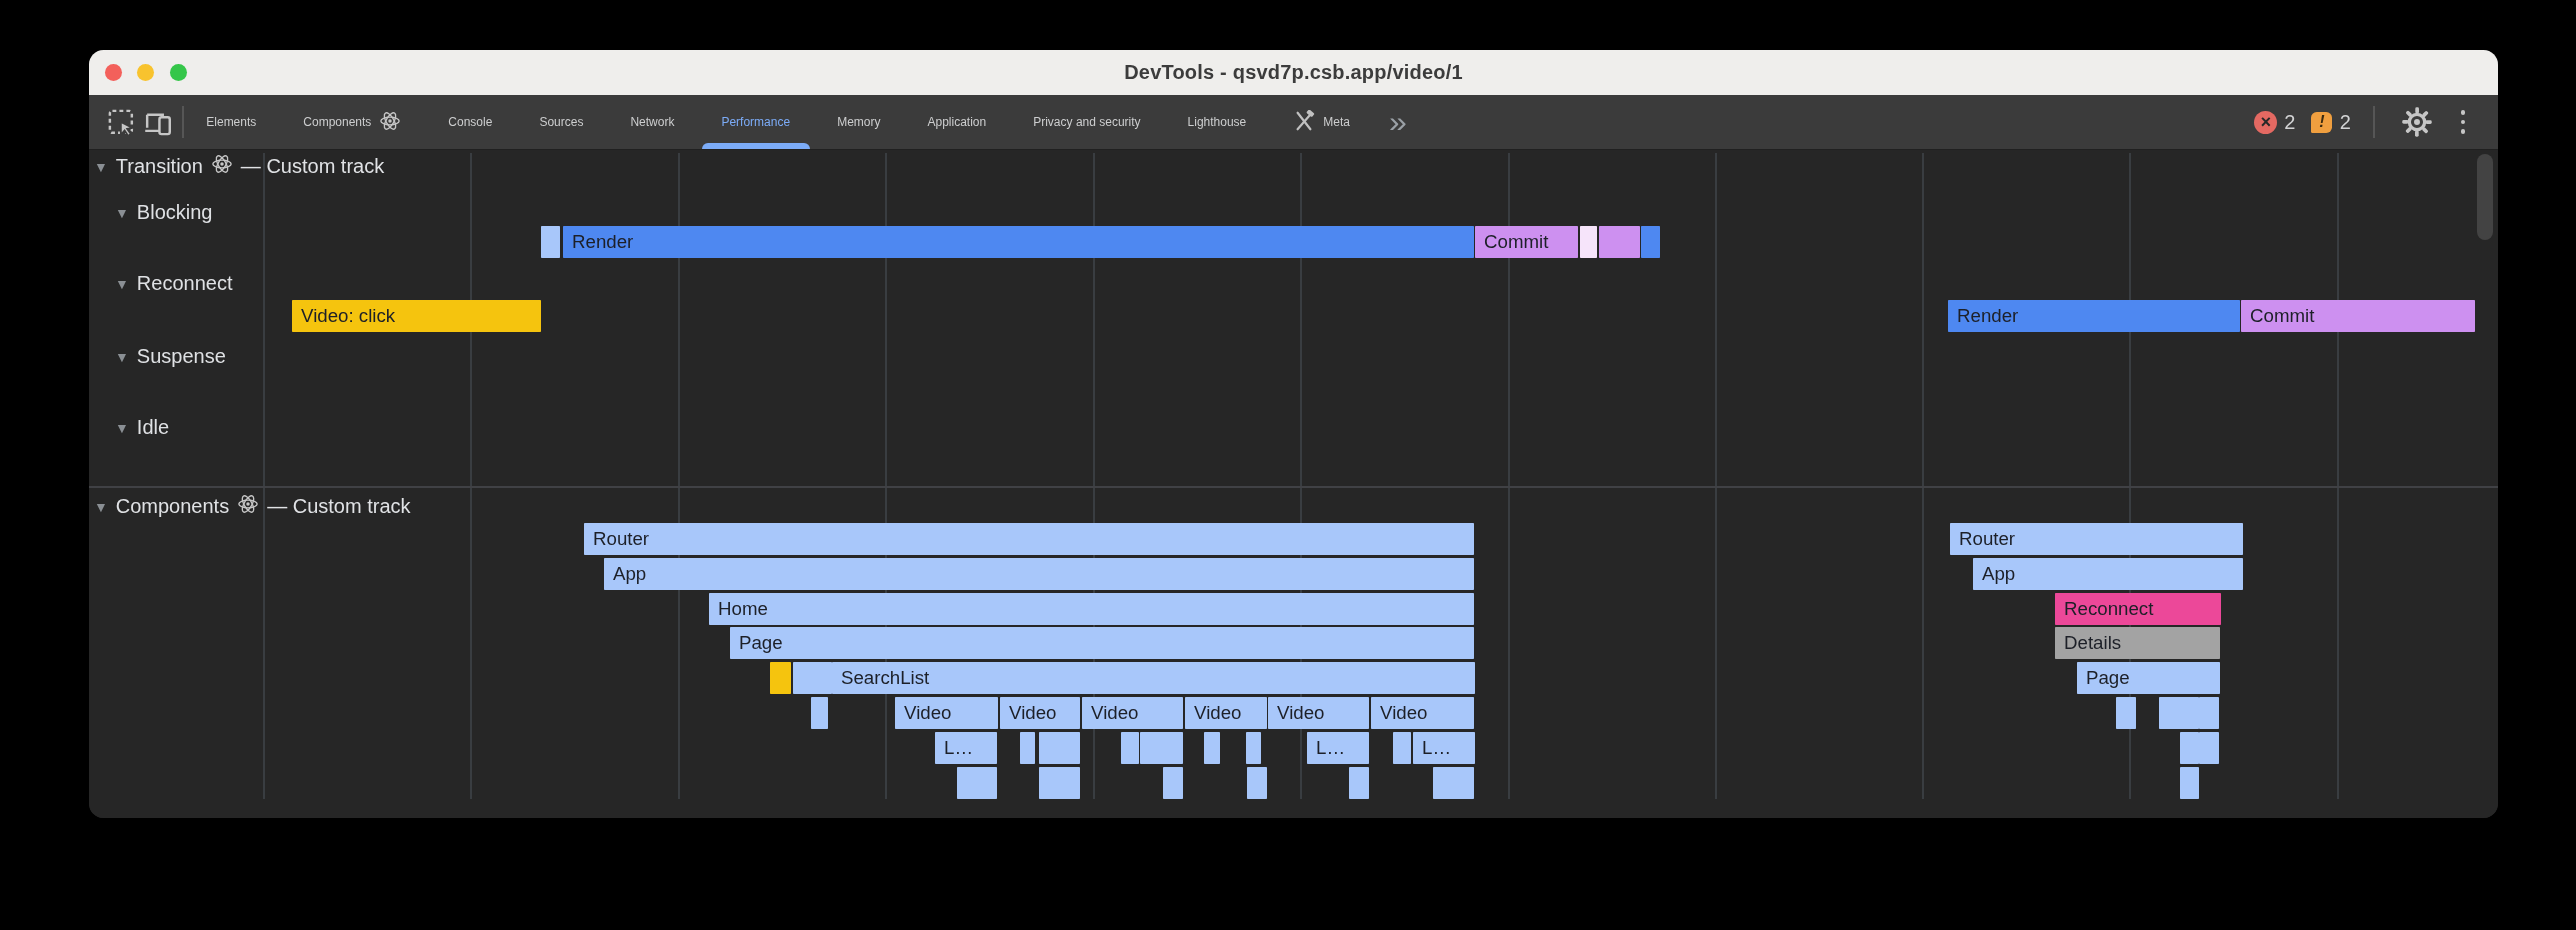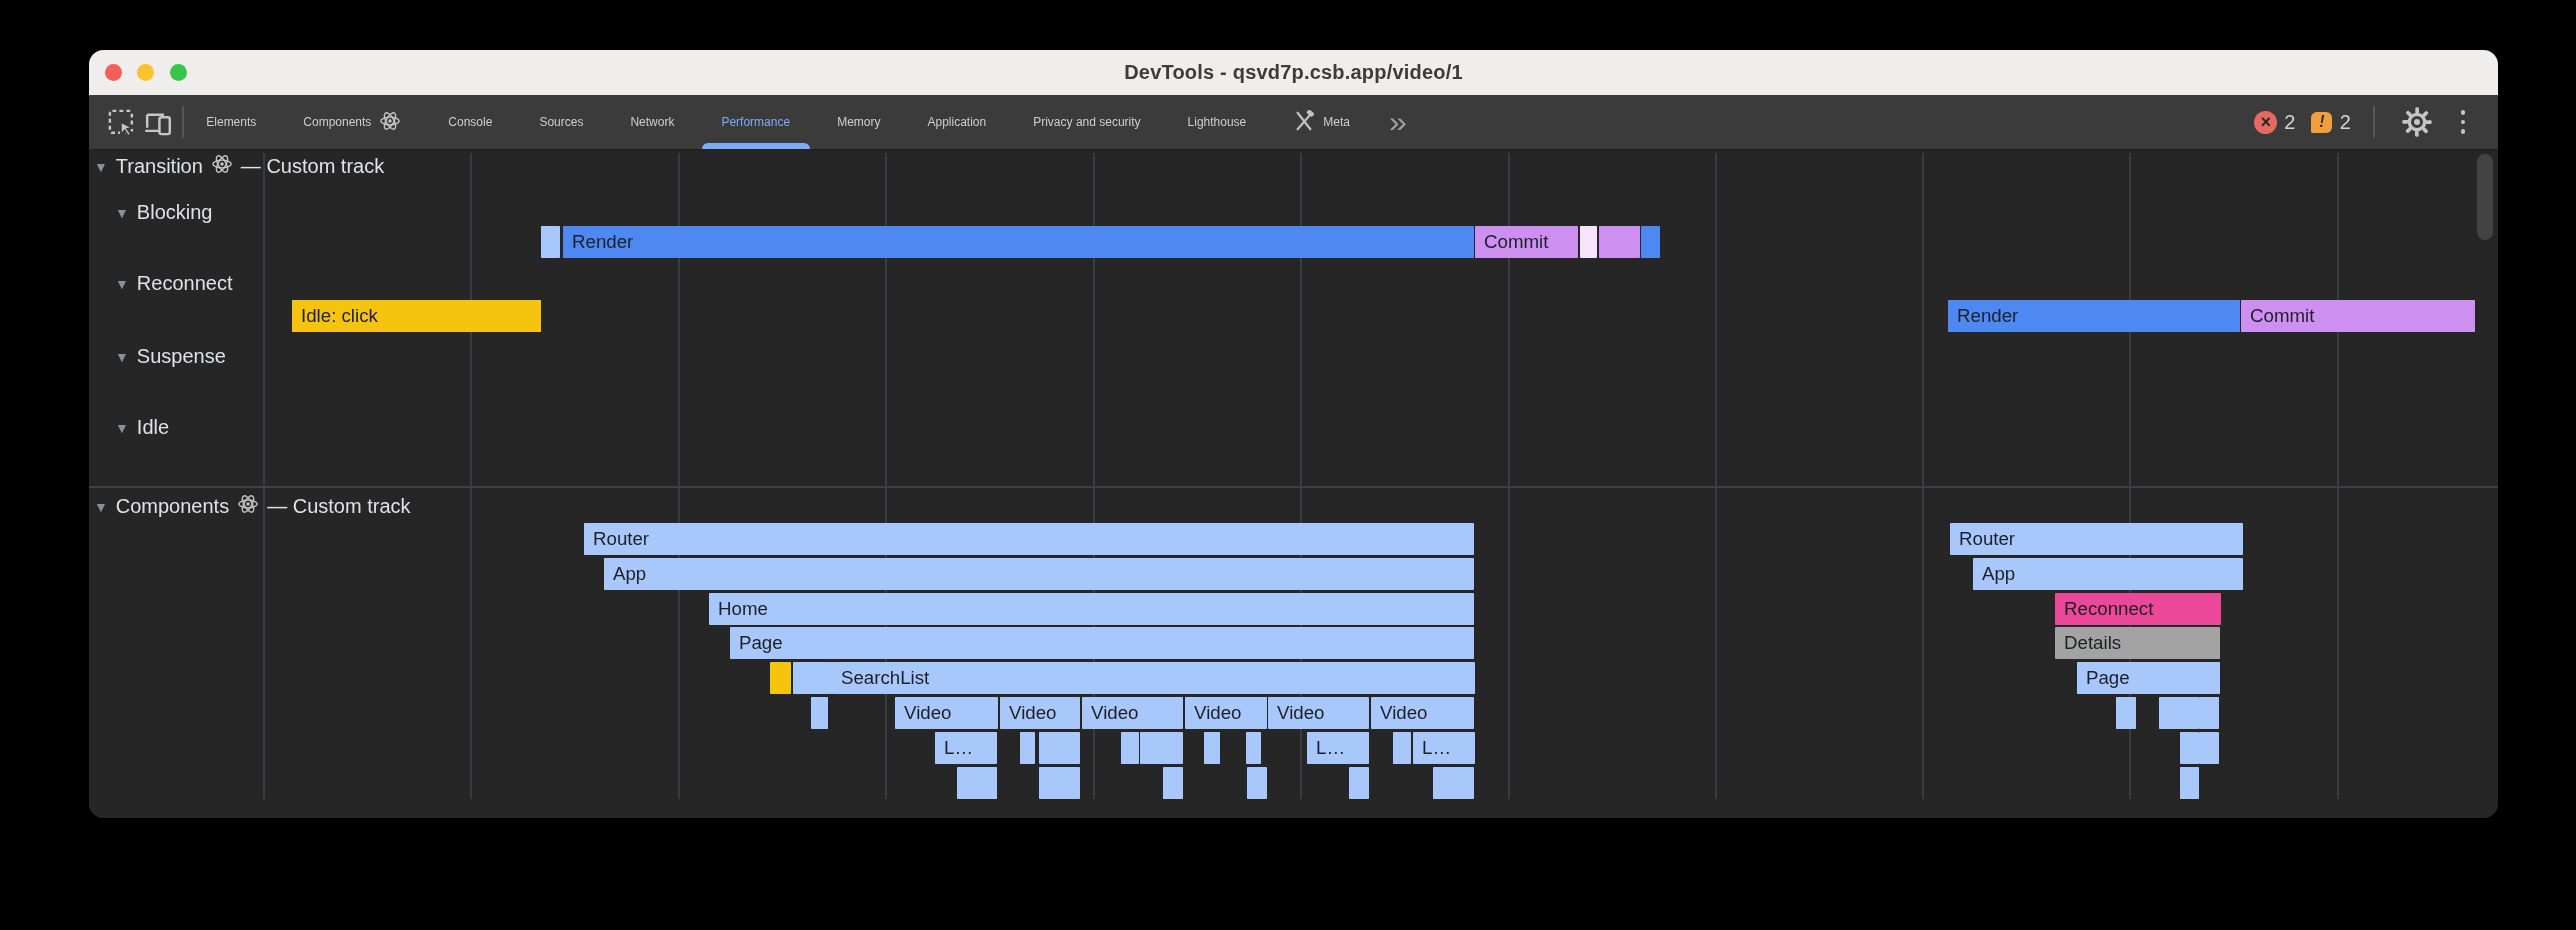--- a/index.html
+++ b/index.html
@@ -227,21 +227,21 @@
       <div class="bar" style="left: 452px; top: 75px; width: 18.7px; background: rgb(168, 199, 250);"></div>
       <div class="bar" style="left: 474px; top: 75px; width: 911px; background: rgb(78, 136, 241);">Render</div>
       <div class="bar" style="left: 1386px; top: 75px; width: 103px; background: rgb(205, 144, 240);">Commit</div>
       <div class="bar" style="left: 1491px; top: 75px; width: 17px; background: rgb(246, 228, 250);"></div>
       <div class="bar" style="left: 1510px; top: 75px; width: 41px; background: rgb(205, 144, 240);"></div>
       <div class="bar" style="left: 1552px; top: 75px; width: 18.7px; background: rgb(78, 136, 241);"></div>
       <div class="group-label" style="top: 121px;">
         <span class="tri">▼</span>
         <span>Reconnect</span>
       </div>
-      <div class="bar" style="left: 203px; top: 149px; width: 249px; background: rgb(245, 196, 14);">Idle: click</div>
+      <div class="bar" style="left: 203px; top: 149px; width: 249px; background: rgb(245, 196, 14);">Video: click</div>
       <div class="bar" style="left: 1859px; top: 149px; width: 292px; background: rgb(78, 136, 241);">Render</div>
       <div class="bar" style="left: 2152px; top: 149px; width: 234px; background: rgb(205, 144, 240);">Commit</div>
       <div class="group-label" style="top: 194px;">
         <span class="tri">▼</span>
         <span>Suspense</span>
       </div>
       <div class="group-label" style="top: 265px;">
         <span class="tri">▼</span>
         <span>Idle</span>
       </div>

